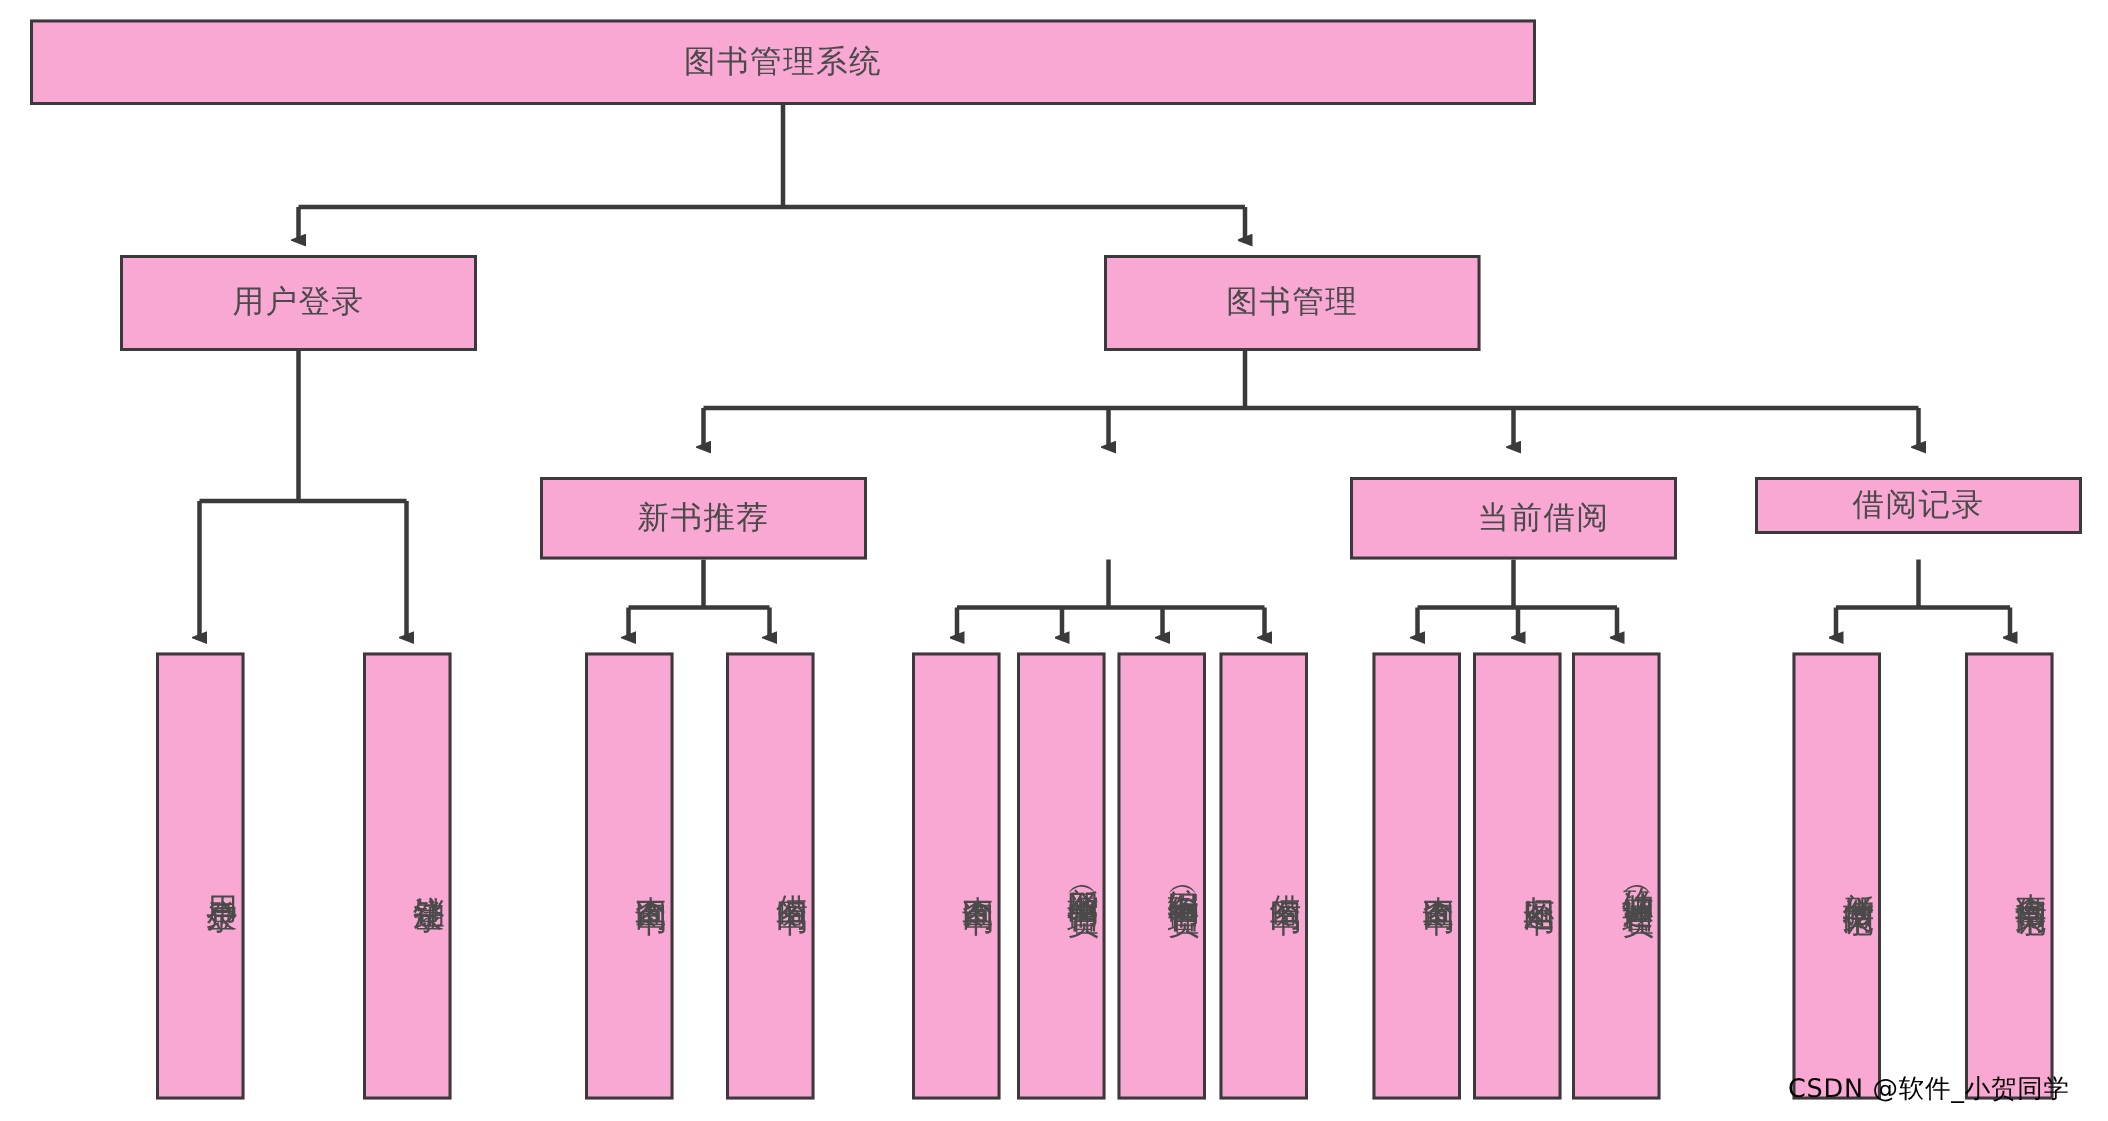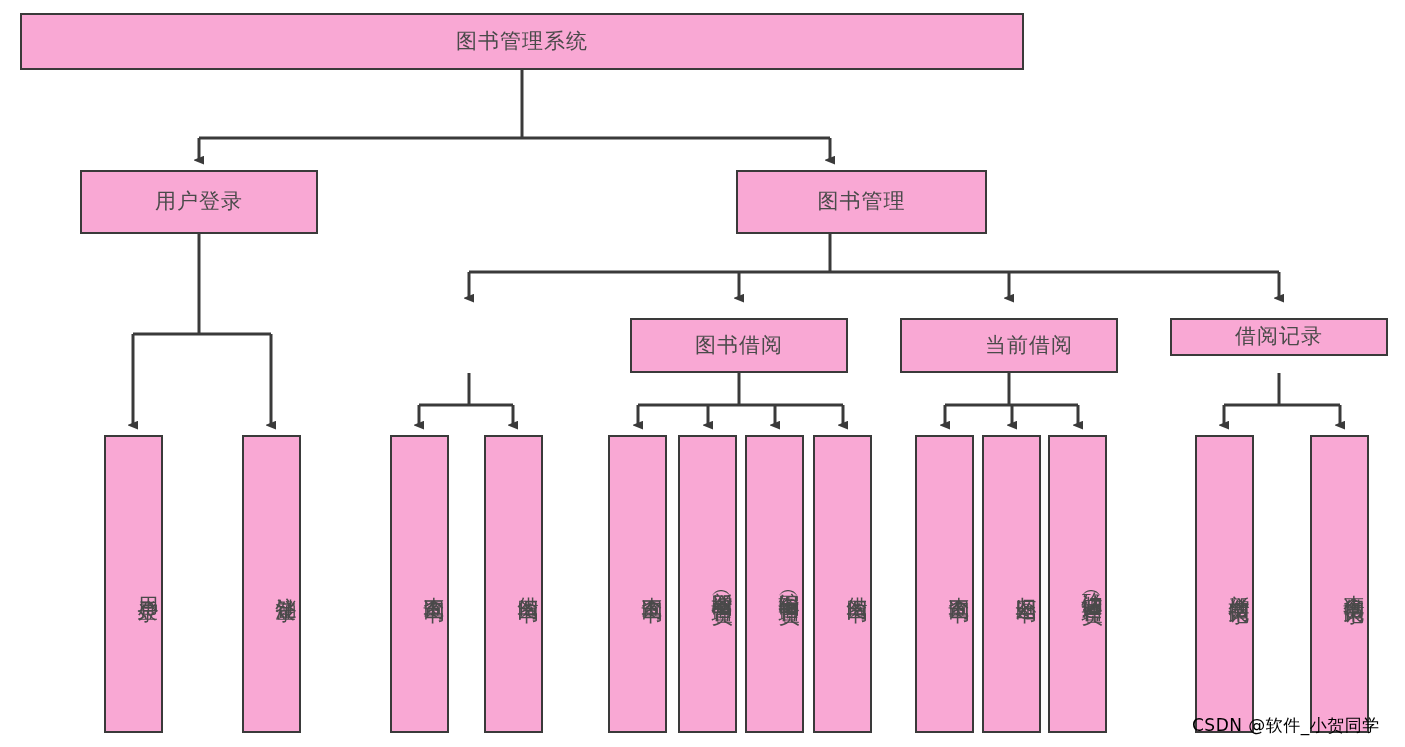--- a/index.html
+++ b/index.html
@@ -122,22 +122,22 @@
     <span>图书管理系统</span>
   </div>
 
   <div class="node node-h" style="left:80px; top:170px; width:238px; height:64px;">
     <span>用户登录</span>
   </div>
   <div class="node node-h" style="left:711px; top:170px; width:251px; height:64px;margin-left:25px;">
     <span>图书管理</span>
   </div>
 
-  <div class="node node-h" style="left:630px; top:318px; width:218px; height:55px;">
-    <span>图书借阅</span>
+  <div class="node node-h" style="left:360px; top:318px; width:218px; height:55px;">
+    <span>新书推荐</span>
   </div>
   <div class="node node-h" style="left:900px; top:318px; width:218px; height:55px;padding-left:40px;">
     <span>当前借阅</span>
   </div>
   <div class="node node-h" style="left:1170px; top:318px; width:218px; height:38px;">
     <span>借阅记录</span>
   </div>
 
   <div class="node node-v" style="left:104px; top:435px; width:59px; height:298px;">
     <span>用户登录</span>

